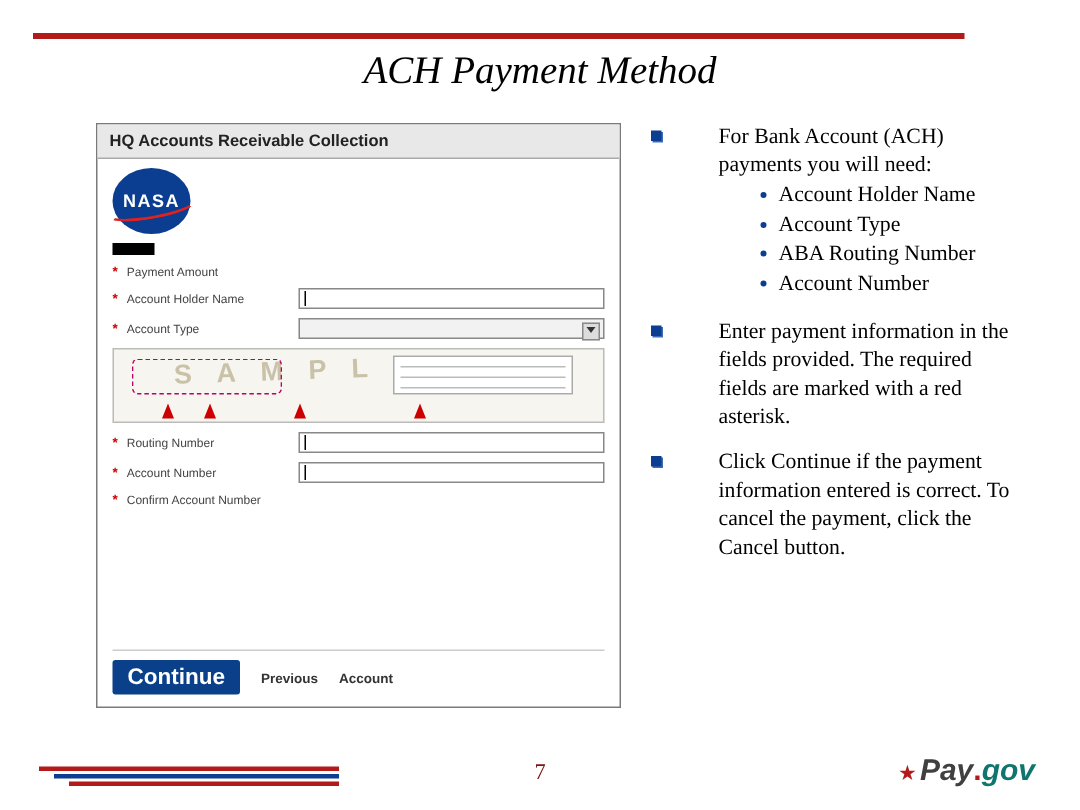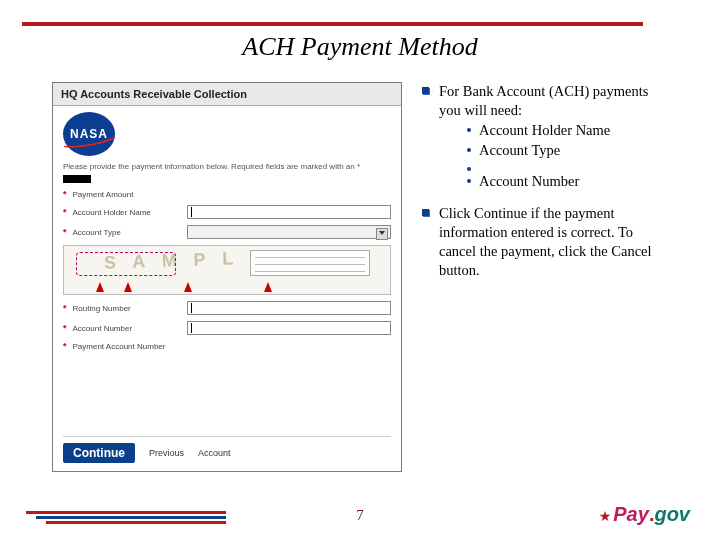--- a/index.html
+++ b/index.html
@@ -1,20 +1,20 @@
 <!DOCTYPE html>
 <html><head>
 <meta charset="utf-8">
 <style>
   * { box-sizing: border-box; margin: 0; padding: 0; }
   html, body { width: 720px; height: 540px; background: #fff; font-family: "Times New Roman", Times, serif; color: #000; }
   .slide { position: relative; width: 665px; height: 540px; }
   .red-bar { position: absolute; top: 22px; left: 22px; right: 22px; height: 4px; background: #b31b1b; }
   .title { position: absolute; top: 32px; left: 0; width: 720px; text-align: center; font-style: italic; font-size: 26px; font-family: "Times New Roman", serif; }
-  .content { position: absolute; top: 82px; left: 28px; width: 640px; height: 390px; display: flex; gap: 20px; padding-left: 24px; }
+  .content { position: absolute; top: 82px; left: 40px; width: 640px; height: 390px; display: flex; gap: 20px; padding-left: 24px; }
   .left { width: 350px; border: 1px solid #7a7a7a; background: #fff; font-family: Arial, sans-serif; font-size: 9px; color: #333; position: relative; filter: blur(0.4px); }
   .left-title { background: #e8e8e8; border-bottom: 1px solid #aaa; padding: 5px 8px; font-weight: bold; font-size: 11px; color: #222; }
   .left-body { padding: 6px 10px; }
   .nasa-row { display: flex; align-items: center; gap: 8px; margin-bottom: 6px; }
   .nasa-logo { width: 52px; height: 44px; background: #0b3d91; border-radius: 50%; position: relative; }
   .nasa-logo::after { content: "NASA"; position: absolute; top: 50%; left: 50%; transform: translate(-50%,-50%); color: #fff; font-weight: bold; font-size: 12px; letter-spacing: 1px; }
   .nasa-swoosh { position: absolute; width: 60px; height: 14px; border: 2px solid #d22; border-color: transparent transparent #d22 transparent; border-radius: 50%; top: 20px; left: -4px; transform: rotate(-10deg); }
   .instr { font-size: 8px; color: #555; margin: 4px 0; }
   .tracking { font-size: 8px; color: #333; margin: 2px 0 8px 0; }
   .black-strip { width: 28px; height: 8px; background: #000; margin: 2px 0 6px 0; }
@@ -27,62 +27,61 @@
   .field-select .caret { position: absolute; right: 5px; top: 5px; width: 0; height: 0; border-left: 3px solid transparent; border-right: 3px solid transparent; border-top: 4px solid #333; z-index: 2; }
   .cursor-bar { position: absolute; left: 3px; top: 1px; width: 1px; height: 10px; background: #000; }
   .check-img { margin: 6px 0; width: 100%; height: 50px; background: #f7f5ef; border: 1px solid #bbb; position: relative; overflow: hidden; }
   .check-img .sample { position: absolute; top: 4px; left: 40px; font-size: 18px; letter-spacing: 6px; color: rgba(170,160,120,0.6); font-weight: bold; transform: rotate(-2deg); }
   .check-img .deco1 { position: absolute; left: 12px; top: 6px; width: 100px; height: 24px; border: 1px dashed #b06; border-radius: 4px; }
   .check-img .deco2 { position: absolute; right: 20px; top: 4px; width: 120px; height: 26px; border: 1px solid #aaa; background: #fff; }
   .check-img .deco2 .line { height: 4px; border-bottom: 1px solid #bbb; margin: 3px 4px 0 4px; }
   .arrow { position: absolute; bottom: 2px; width: 0; height: 0; border-left: 4px solid transparent; border-right: 4px solid transparent; border-bottom: 10px solid #c00; }
   .arrow.a1 { left: 32px; } .arrow.a2 { left: 60px; } .arrow.a3 { left: 120px; } .arrow.a4 { left: 200px; }
   .btn-row { position: absolute; bottom: 8px; left: 10px; display: flex; gap: 14px; align-items: center; border-top: 1px solid #ccc; padding-top: 6px; width: calc(100% - 20px); }
-  .btn-cont { background: #0a3f8a; color: #fff; font-size: 12px; font-weight: bold; padding: 3px 10px; border-radius: 2px; font-family: Arial, sans-serif; }
-  .btn-text { font-size: 9px; color: #333; font-weight: normal; font-family: Arial, sans-serif; text-align: right; }
+  .btn-cont { background: #0a3f8a; color: #fff; font-size: 15px; font-weight: bold; padding: 3px 10px; border-radius: 2px; font-family: Arial, sans-serif; }
+  .btn-text { font-size: 9px; color: #333; font-weight: bold; font-family: Arial, sans-serif; text-align: right; }
 
   .right { flex: 1; font-size: 14.5px; line-height: 1.3; }
-  .bullet-row { display: flex; margin-bottom: 12px; }
+  .bullet-row { display: flex; margin-bottom: 12px; gap: 28px; }
   .sq { width: 7px; height: 7px; background: #0b3d91; margin-top: 5px; margin-right: 10px; flex-shrink: 0; box-shadow: 1px 1px 0 #3b6db5; }
   .bullet-body { flex: 1; }
   .sub { padding-left: 28px; }
   .sub-row { display: flex; align-items: flex-start; margin: 1px 0; }
   .dot { width: 4px; height: 4px; background: #0b3d91; border-radius: 50%; margin: 7px 8px 0 0; flex-shrink: 0; }
 
   .footer { position: absolute; bottom: 16px; left: 0; width: 720px; height: 26px; }
   .foot-deco { position: absolute; left: 26px; bottom: 0; width: 220px; height: 14px; }
   .foot-deco .r { position: absolute; height: 3px; }
   .r1 { background: #b31b1b; width: 200px; bottom: 10px; left: 0; }
   .r2 { background: #0b3d91; width: 190px; bottom: 5px; left: 10px; }
   .r3 { background: #b31b1b; width: 180px; bottom: 0; left: 20px; }
   .pagenum { position: absolute; left: 50%; transform: translateX(-50%); bottom: 0; font-size: 15px; color: #7a1313; font-family: "Times New Roman", serif; }
   .paygov { position: absolute; right: 30px; bottom: -2px; display: flex; align-items: baseline; font-family: Arial, sans-serif; }
   .paygov .star { color: #b31b1b; font-size: 14px; margin-right: 2px; }
-  .paygov .pay { color: #be185d; font-weight: bold; font-style: italic; font-size: 20px; }
+  .paygov .pay { color: #404040; font-weight: bold; font-style: italic; font-size: 20px; }
   .paygov .dot2 { color: #b31b1b; font-weight: bold; font-size: 20px; }
   .paygov .gov { color: #0f766e; font-weight: bold; font-style: italic; font-size: 20px; }
 </style>
 </head>
 <body>
 
 <div class="slide">
   <div class="red-bar"></div>
   <div class="title">ACH Payment Method</div>
 
   <div class="content">
 
     <div class="left">
       <div class="left-title">HQ Accounts Receivable Collection</div>
       <div class="left-body">
         <div class="nasa-row">
           <div class="nasa-logo">
               <div class="nasa-swoosh"></div>
             </div>
         </div>
-        <div class="instr">Please provide the payment information below. Required fields are marked with an *</div>
         <div class="black-strip"></div>
 
         <div class="field-row">
           <span class="asterisk">*</span>
           <span class="field-label">Payment Amount</span>
         </div>
         <div class="field-row">
           <span class="asterisk">*</span>
           <span class="field-label">Account Holder Name</span>
           <div class="field-input">
@@ -120,21 +119,21 @@
         </div>
         <div class="field-row">
           <span class="asterisk">*</span>
           <span class="field-label">Account Number</span>
           <div class="field-input">
               <div class="cursor-bar"></div>
             </div>
         </div>
         <div class="field-row">
           <span class="asterisk">*</span>
-          <span class="field-label">Payment Account Number</span>
+          <span class="field-label">Confirm Account Number</span>
         </div>
       </div>
       <div class="btn-row">
         <div class="btn-cont">Continue</div>
         <div class="btn-text">Previous</div>
         <div class="btn-text">Account</div>
       </div>
     </div>
 
     <div class="right">
@@ -146,27 +145,32 @@
             <div class="sub-row">
                 <div class="dot"></div>
                 <span>Account Holder Name</span>
               </div>
             <div class="sub-row">
                 <div class="dot"></div>
                 <span>Account Type</span>
               </div>
             <div class="sub-row">
                 <div class="dot"></div>
+                <span>ABA Routing Number</span>
               </div>
             <div class="sub-row">
                 <div class="dot"></div>
                 <span>Account Number</span>
               </div>
           </div>
         </div>
+      </div>
+      <div class="bullet-row">
+        <div class="sq"></div>
+        <div class="bullet-body">Enter payment information in the fields provided. The required fields are marked with a red asterisk.</div>
       </div>
       <div class="bullet-row">
         <div class="sq"></div>
         <div class="bullet-body">Click Continue if the payment information entered is correct. To cancel the payment, click the Cancel button.</div>
       </div>
     </div>
   </div>
 
   <div class="footer">
     <div class="foot-deco">

